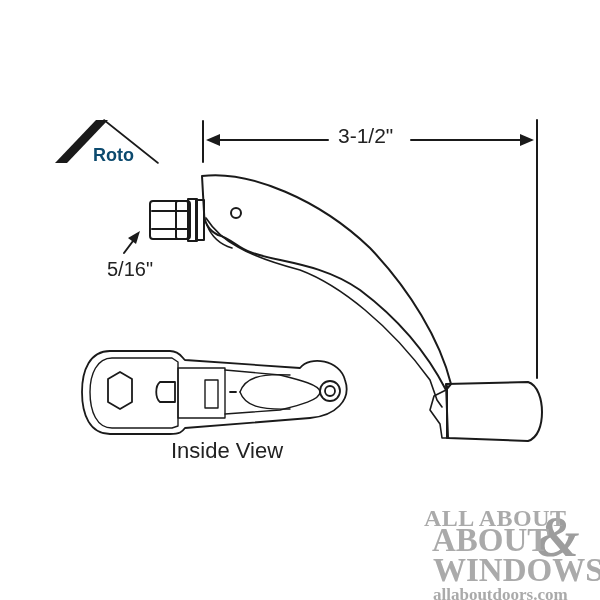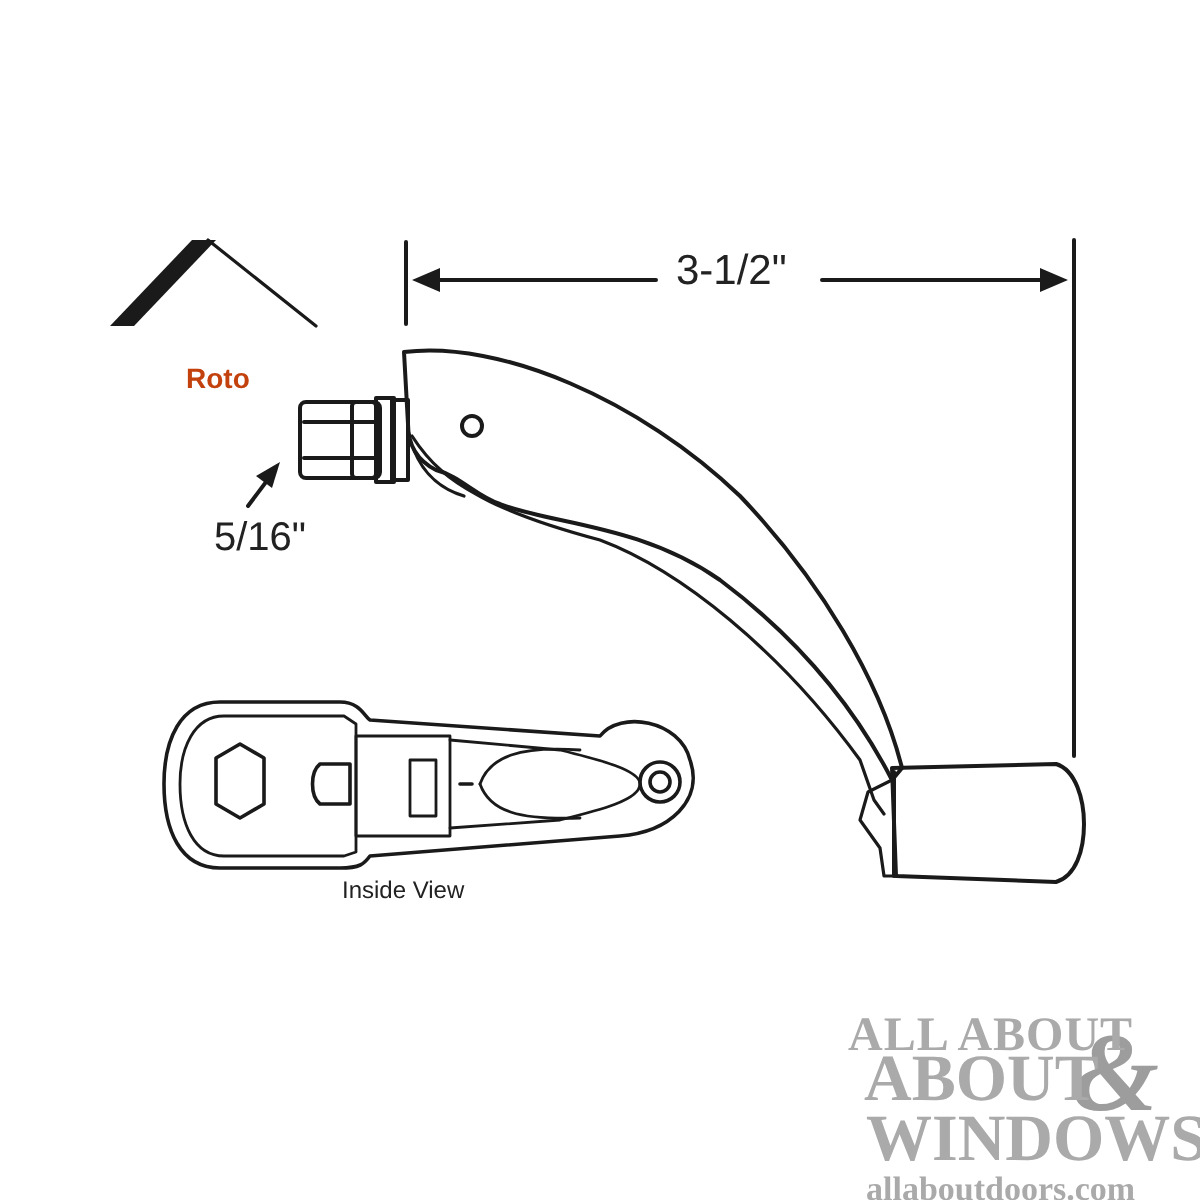--- a/index.html
+++ b/index.html
@@ -1,22 +1,22 @@
 <!DOCTYPE html>
 <html><head>
 <meta charset="utf-8">
 <style>
   html, body { margin: 0; padding: 0; background: #ffffff; }
   #canvas { position: relative; width: 600px; height: 600px; background: #ffffff; overflow: hidden; font-family: "Liberation Sans", sans-serif; }
   #drawing { position: absolute; left: 0; top: 0; }
   .label { position: absolute; color: #222222; font-family: "Liberation Sans", sans-serif; white-space: nowrap; }
   .dim-label { left: 334px; top: 124px; font-size: 21px; background: #fff; padding: 0 4px; }
   .hex-label { left: 84px; top: 256px; font-size: 20px; line-height: 27px; text-align: center; width: 92px; }
-  .inside-label { left: 171px; top: 438px; font-size: 12px; }
-  .roto-text { left: 93px; top: 145px; font-size: 14px; font-weight: bold; color: #c2410c; margin-top: 36px; }
+  .inside-label { left: 171px; top: 438px; font-size: 22px; }
+  .roto-text { left: 93px; top: 145px; font-size: 18px; font-weight: bold; color: #0c4a6e; }
   .wm { position: absolute; left: 400px; top: 505px; width: 200px; color: #aaaaaa; font-family: "Liberation Serif", serif; font-weight: bold; }
   .wm .l1 { position: absolute; left: 24px; top: 0; font-size: 24px; letter-spacing: 0.5px; }
   .wm .l2 { position: absolute; left: 32px; top: 17px; font-size: 33px; }
   .wm .l3 { position: absolute; left: 33px; top: 47px; font-size: 33px; }
   .wm .l4 { position: absolute; left: 33px; top: 80px; font-size: 17px; }
   .wm .amp { position: absolute; left: 136px; top: 0px; font-size: 56px; color: #9d9d9d; font-family: "Liberation Serif", serif; font-style: italic; }
 </style>
 </head>
 <body>
 

